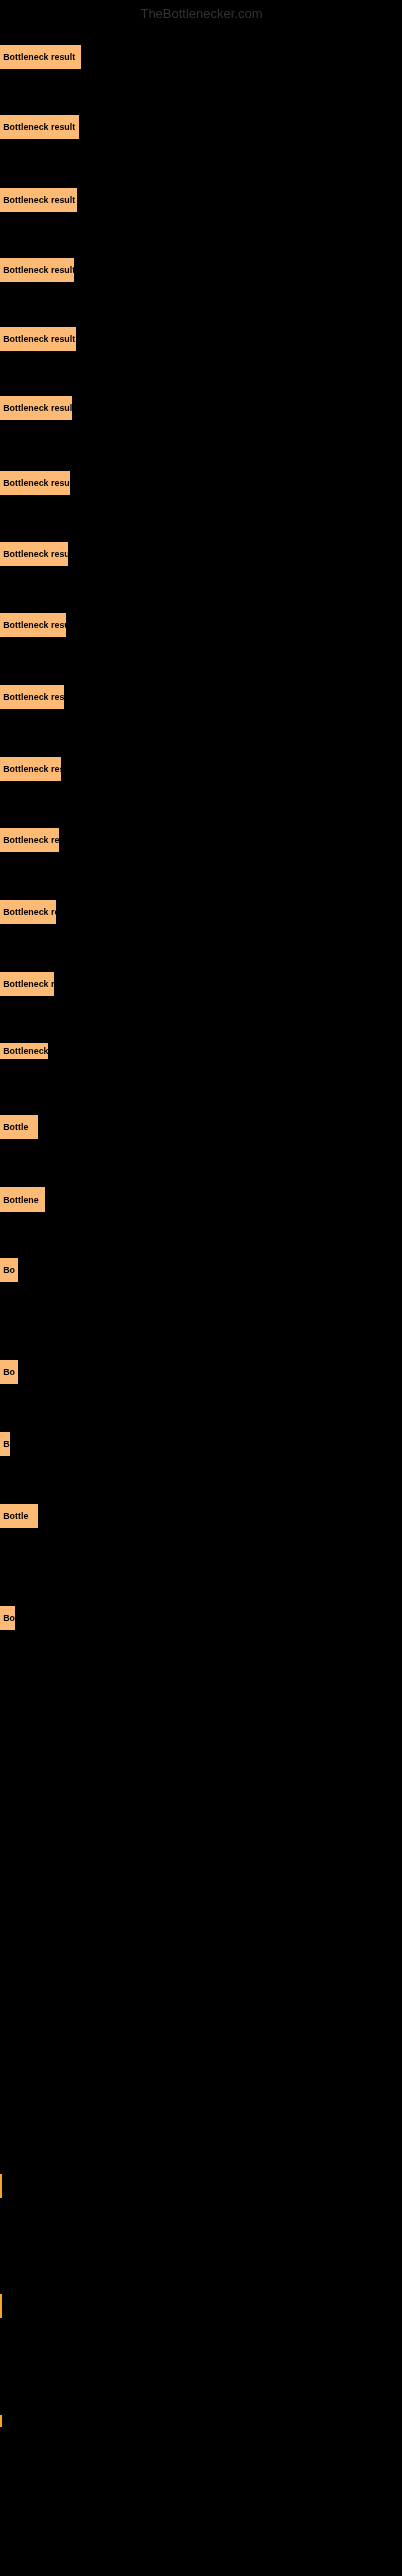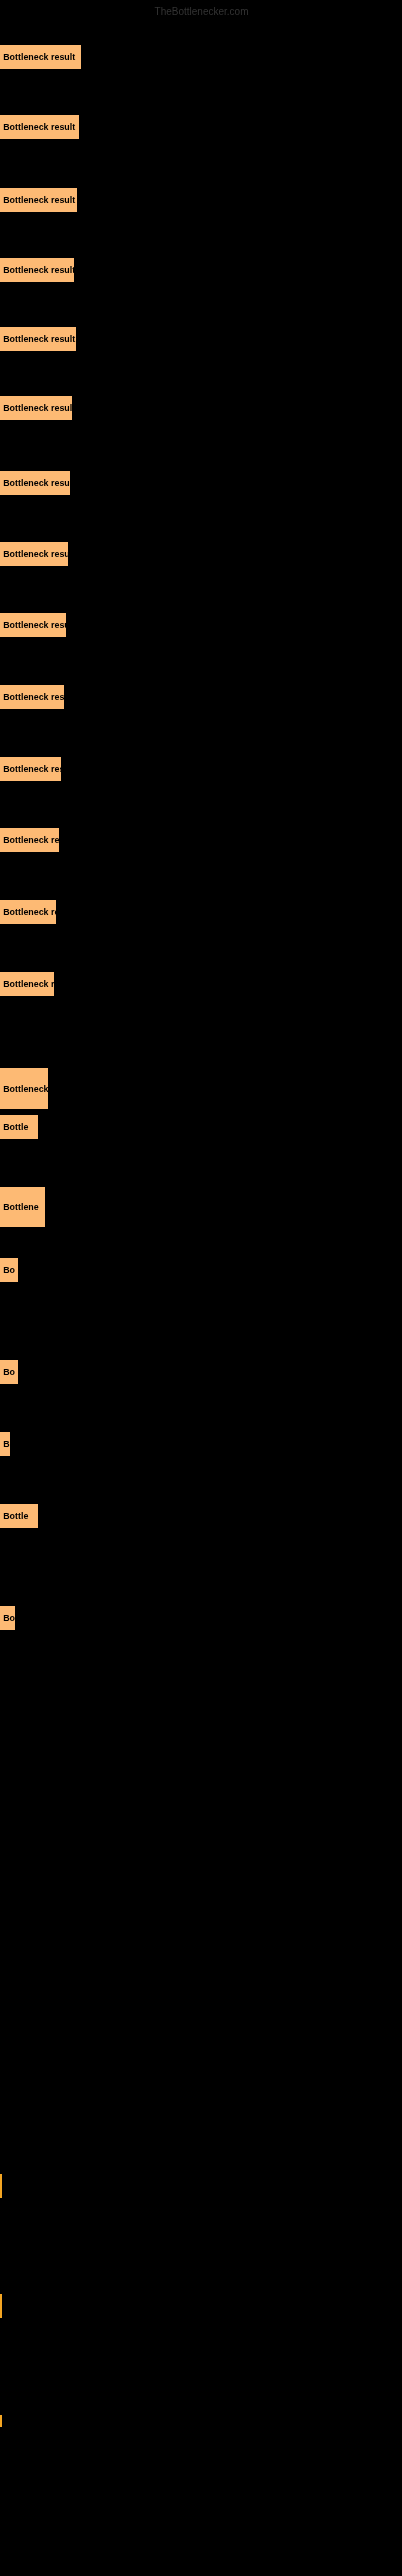--- a/index.html
+++ b/index.html
@@ -14,21 +14,21 @@
       font-family: Arial, sans-serif;
       position: relative;
     }
     .site-title {
       position: absolute;
       top: 6.4px;
       left: 0;
       right: 0;
       text-align: center;
       color: #333;
-      font-size: 10px;
+      font-size: 13px;
       background: #000;
     }
     .bottleneck-badge {
       position: absolute;
       left: 0;
       background: #fdba74;
       color: #000;
       font-size: 8.9px;
       font-weight: bold;
       padding: 1.6px 3.2px;
@@ -58,23 +58,23 @@
     <div class="bottleneck-badge" style="top: 327px; width: 76px; height: 24px;">Bottleneck result</div>
     <div class="bottleneck-badge" style="top: 396px; width: 72px; height: 24px;">Bottleneck result</div>
     <div class="bottleneck-badge" style="top: 471px; width: 70px; height: 24px;">Bottleneck result</div>
     <div class="bottleneck-badge" style="top: 542px; width: 68px; height: 24px;">Bottleneck result</div>
     <div class="bottleneck-badge" style="top: 613px; width: 66px; height: 24px;">Bottleneck result</div>
     <div class="bottleneck-badge" style="top: 685px; width: 64px; height: 24px;">Bottleneck resu</div>
     <div class="bottleneck-badge" style="top: 757px; width: 61px; height: 24px;">Bottleneck resu</div>
     <div class="bottleneck-badge" style="top: 828px; width: 59px; height: 24px;">Bottleneck res</div>
     <div class="bottleneck-badge" style="top: 900px; width: 56px; height: 24px;">Bottleneck res</div>
     <div class="bottleneck-badge" style="top: 972px; width: 54px; height: 24px;">Bottleneck re</div>
-    <div class="bottleneck-badge" style="top: 1068px; width: 48px; height: 41px;">Bottleneck</div>
+    <div class="bottleneck-badge" style="top: 1043px; width: 48px; height: 16px;">Bottleneck</div>
     <div class="bottleneck-badge" style="top: 1115px; width: 38px; height: 24px;">Bottle</div>
-    <div class="bottleneck-badge" style="top: 1187px; width: 45px; height: 40px;">Bottlene</div>
+    <div class="bottleneck-badge" style="top: 1187px; width: 45px; height: 25px;">Bottlene</div>
     <div class="bottleneck-badge" style="top: 1258px; width: 17.7px; height: 24px;">Bo</div>
     <div class="bottleneck-badge" style="top: 1360px; width: 17.7px; height: 24px;">Bo</div>
     <div class="bottleneck-badge" style="top: 1432px; width: 9.7px; height: 24px;">B</div>
     <div class="bottleneck-badge" style="top: 1504px; width: 38px; height: 24px;">Bottle</div>
     <div class="bottleneck-badge" style="top: 1606px; width: 14.5px; height: 24px;">Bo</div>
   </div>
 <div id="lines-container">
     <div class="left-line" style="top: 2174px; height: 24px;"></div>
     <div class="left-line" style="top: 2294px; height: 24px;"></div>
     <div class="left-line" style="top: 2415px; height: 12px;"></div>

